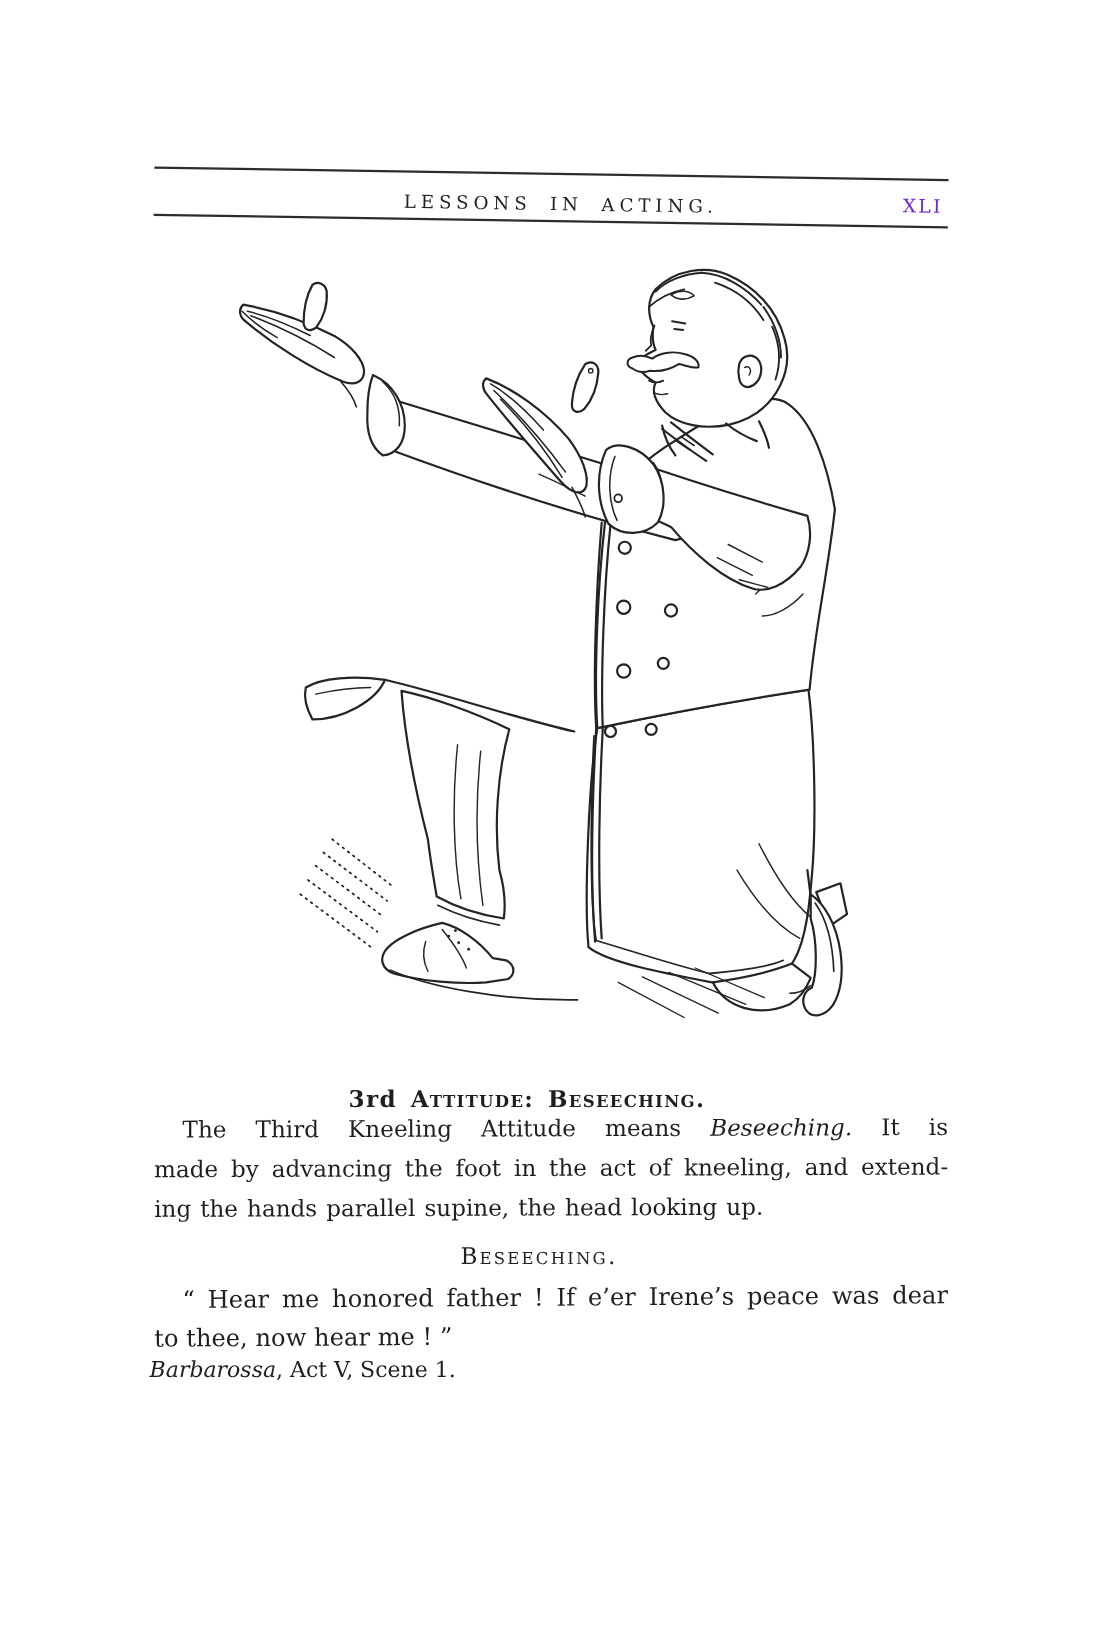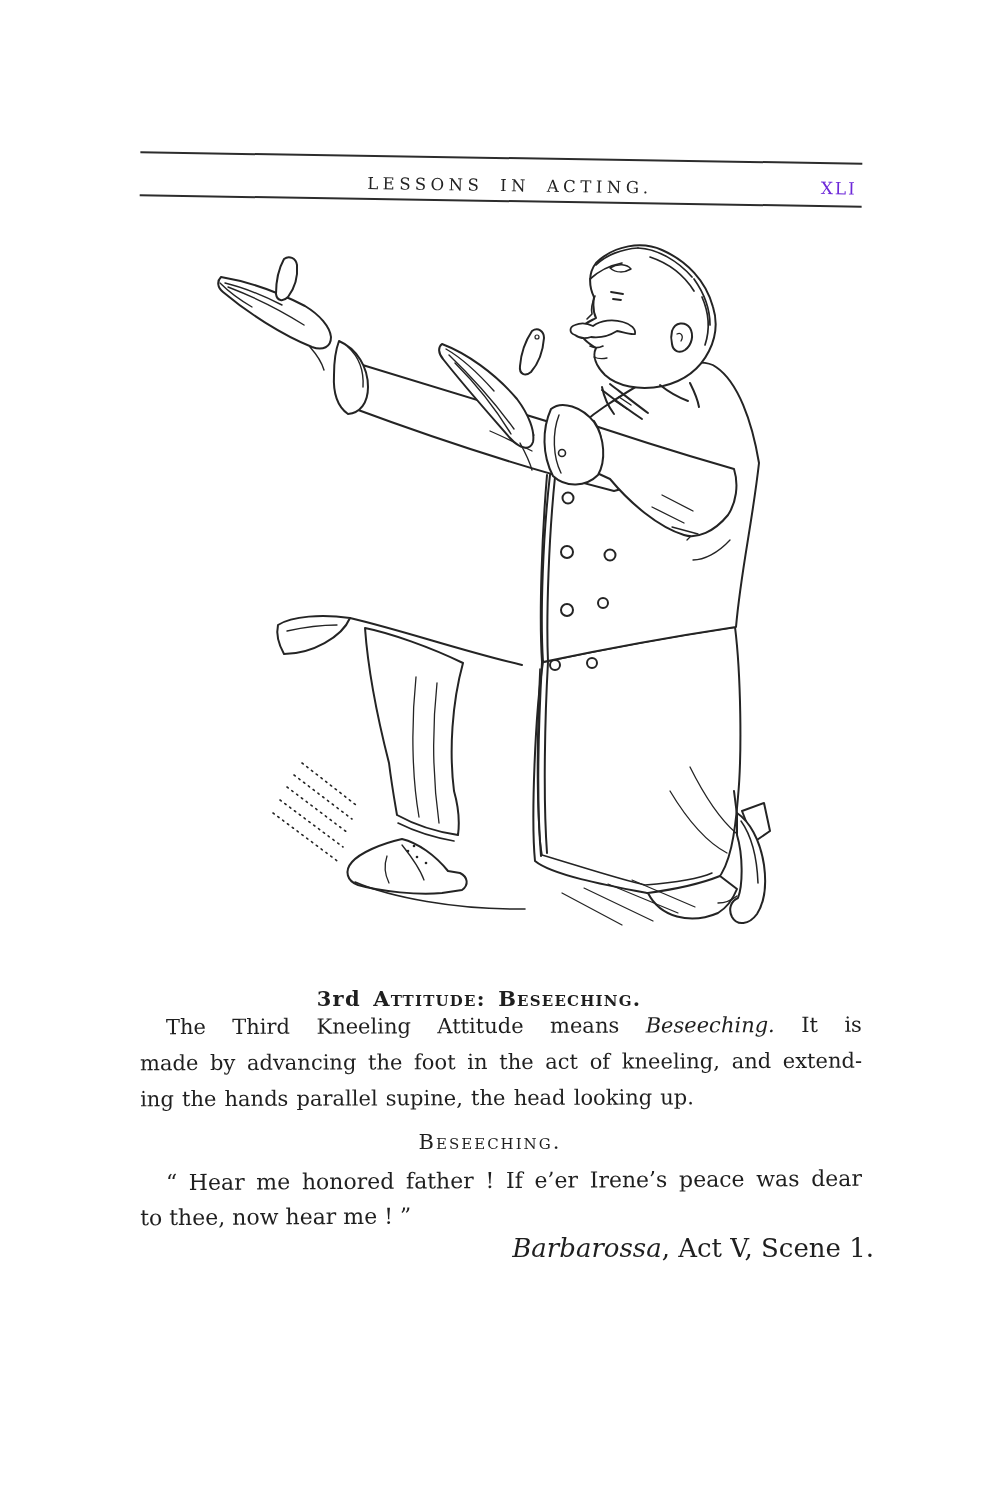--- a/index.html
+++ b/index.html
@@ -41,22 +41,22 @@
   .quote-heading {
     position:absolute; top:1130px; left:140px; width:722px; margin:0;
     text-align:center; font-weight:normal; font-size:21px;
     font-variant:small-caps; letter-spacing:2px; transform:translateX(-11px);
   }
   .quote {
     position:absolute; top:1163px; left:140px; width:722px;
     font-size:22px; line-height:35px; transform:rotate(-0.35deg);
   }
   .attribution {
-    position:absolute; top:1233px; left:152px; width:722px;
-    text-align:right; font-size:26px;
+    position:absolute; top:1233px; left:136px; width:722px;
+    text-align:left; font-size:20px;
   }
   i { font-style:italic; }
 </style>
 </head>
 <body>
 
 <div class="page">
 
   <header class="running-head">
     <span class="rh-title">LESSONS IN ACTING.</span>

